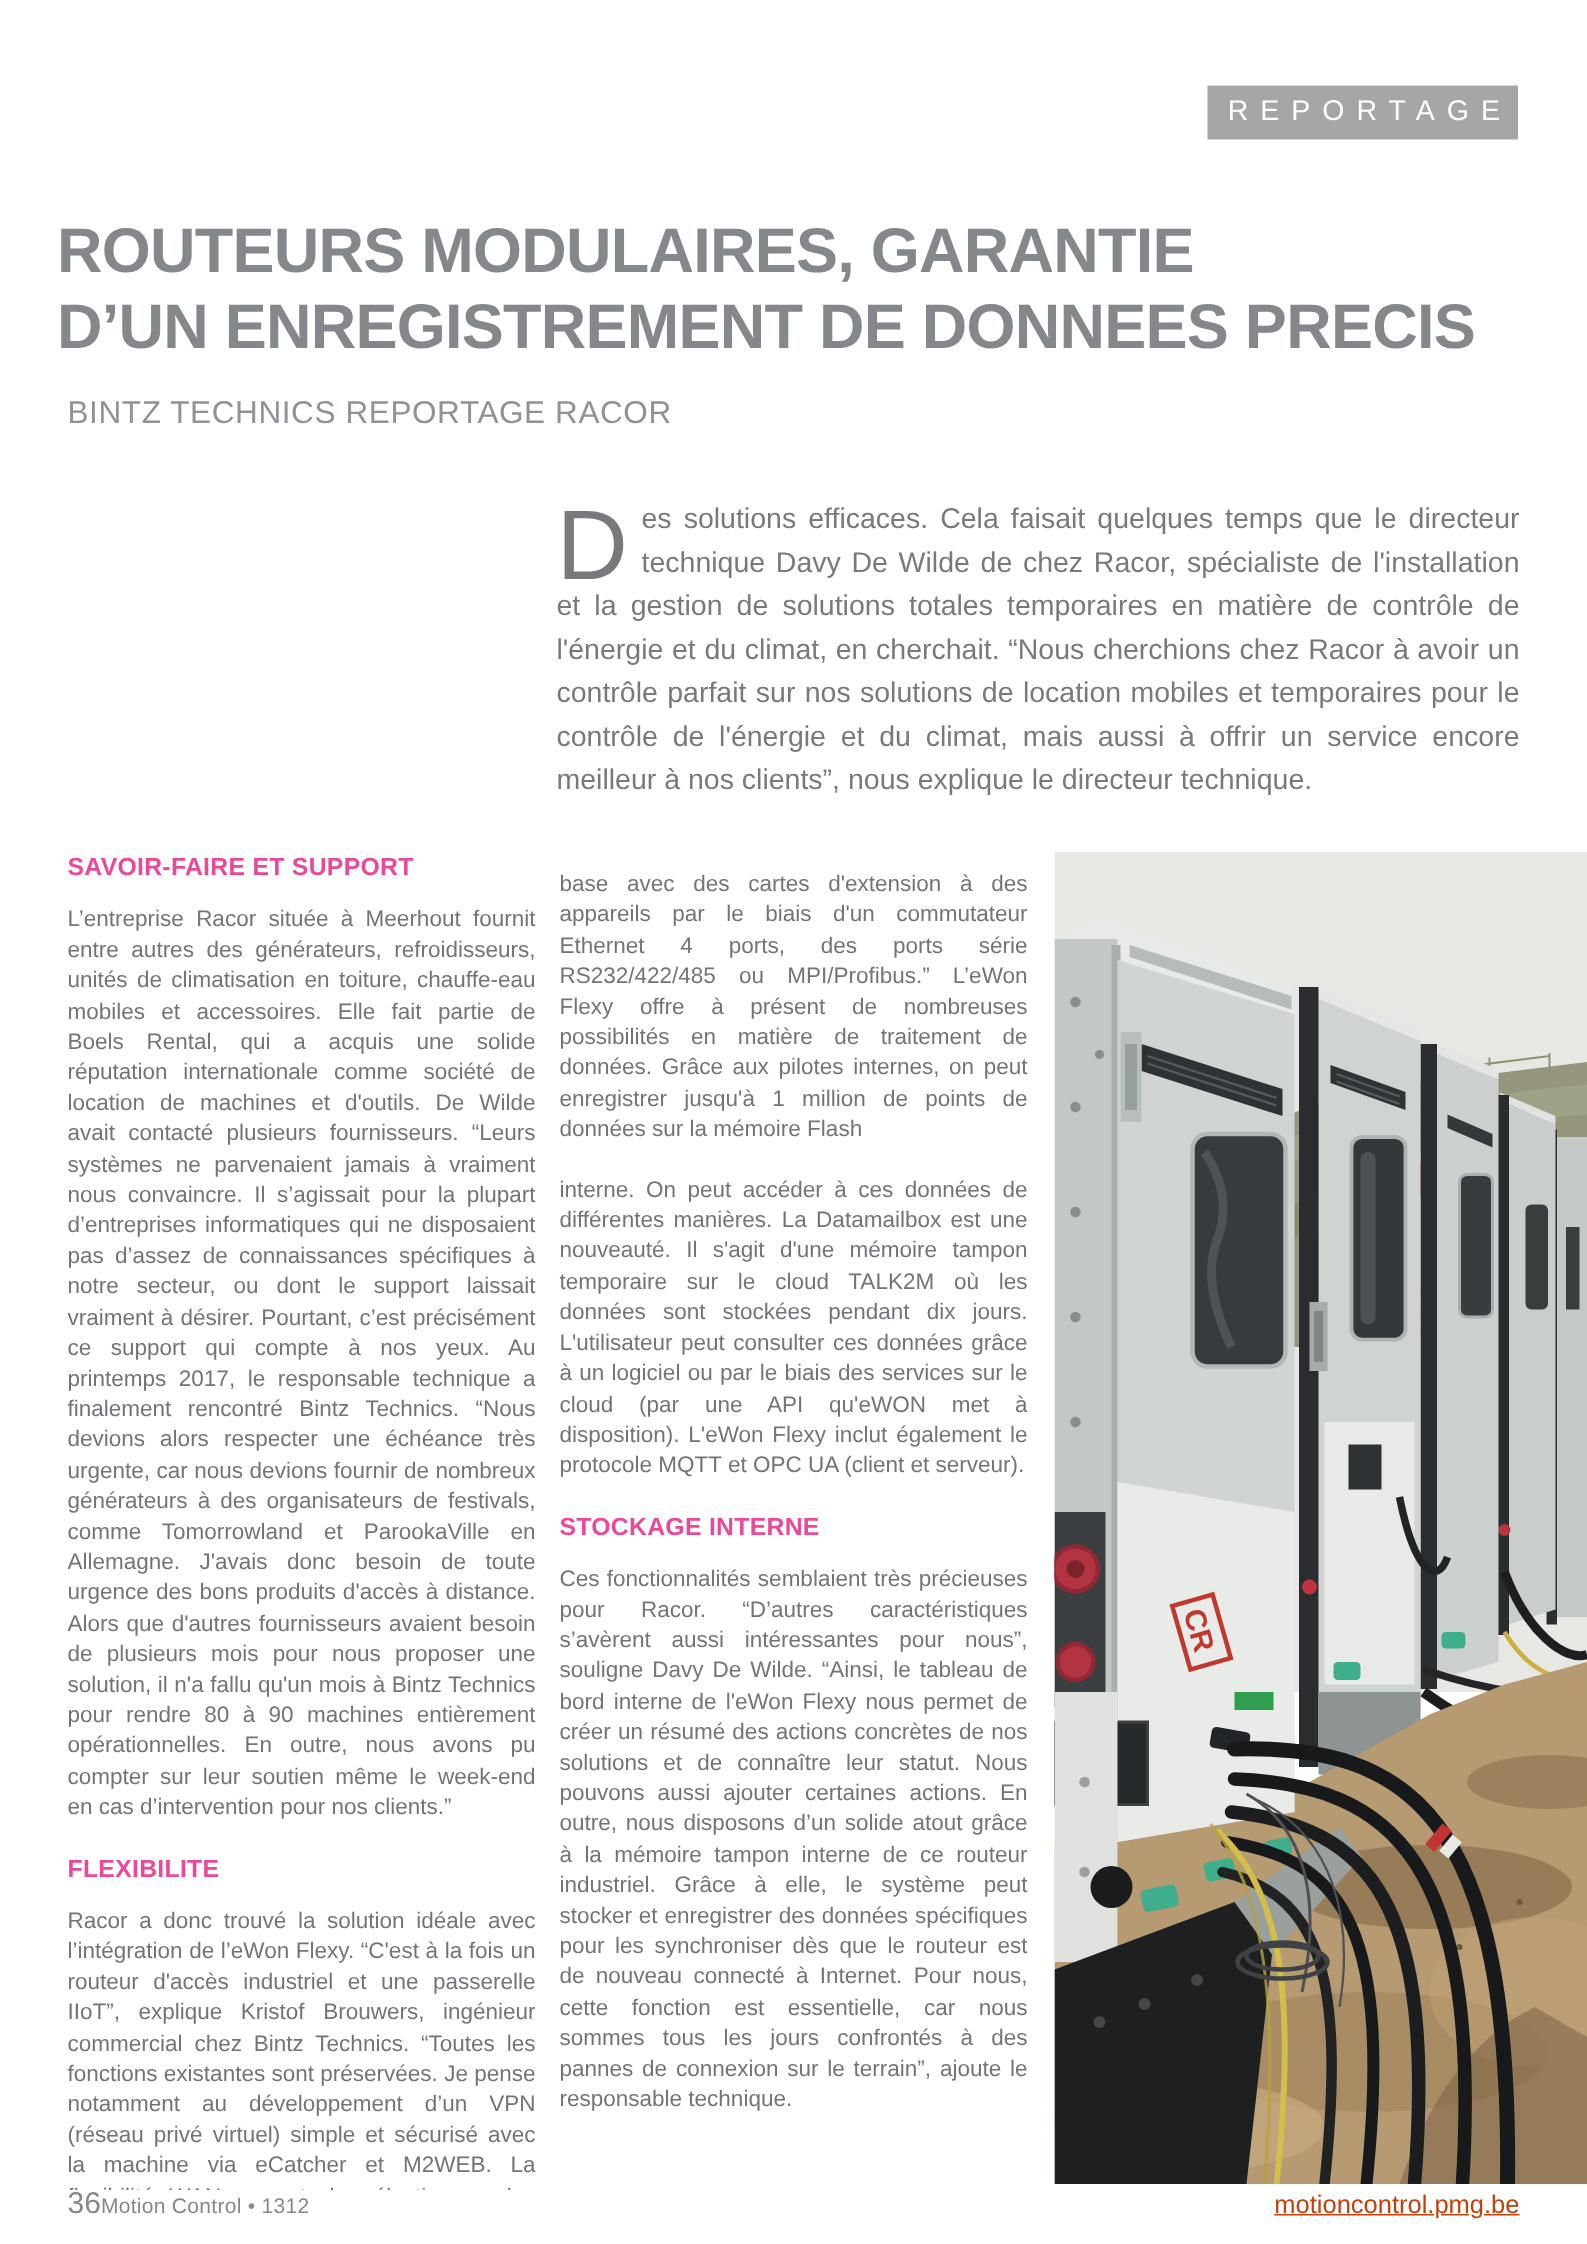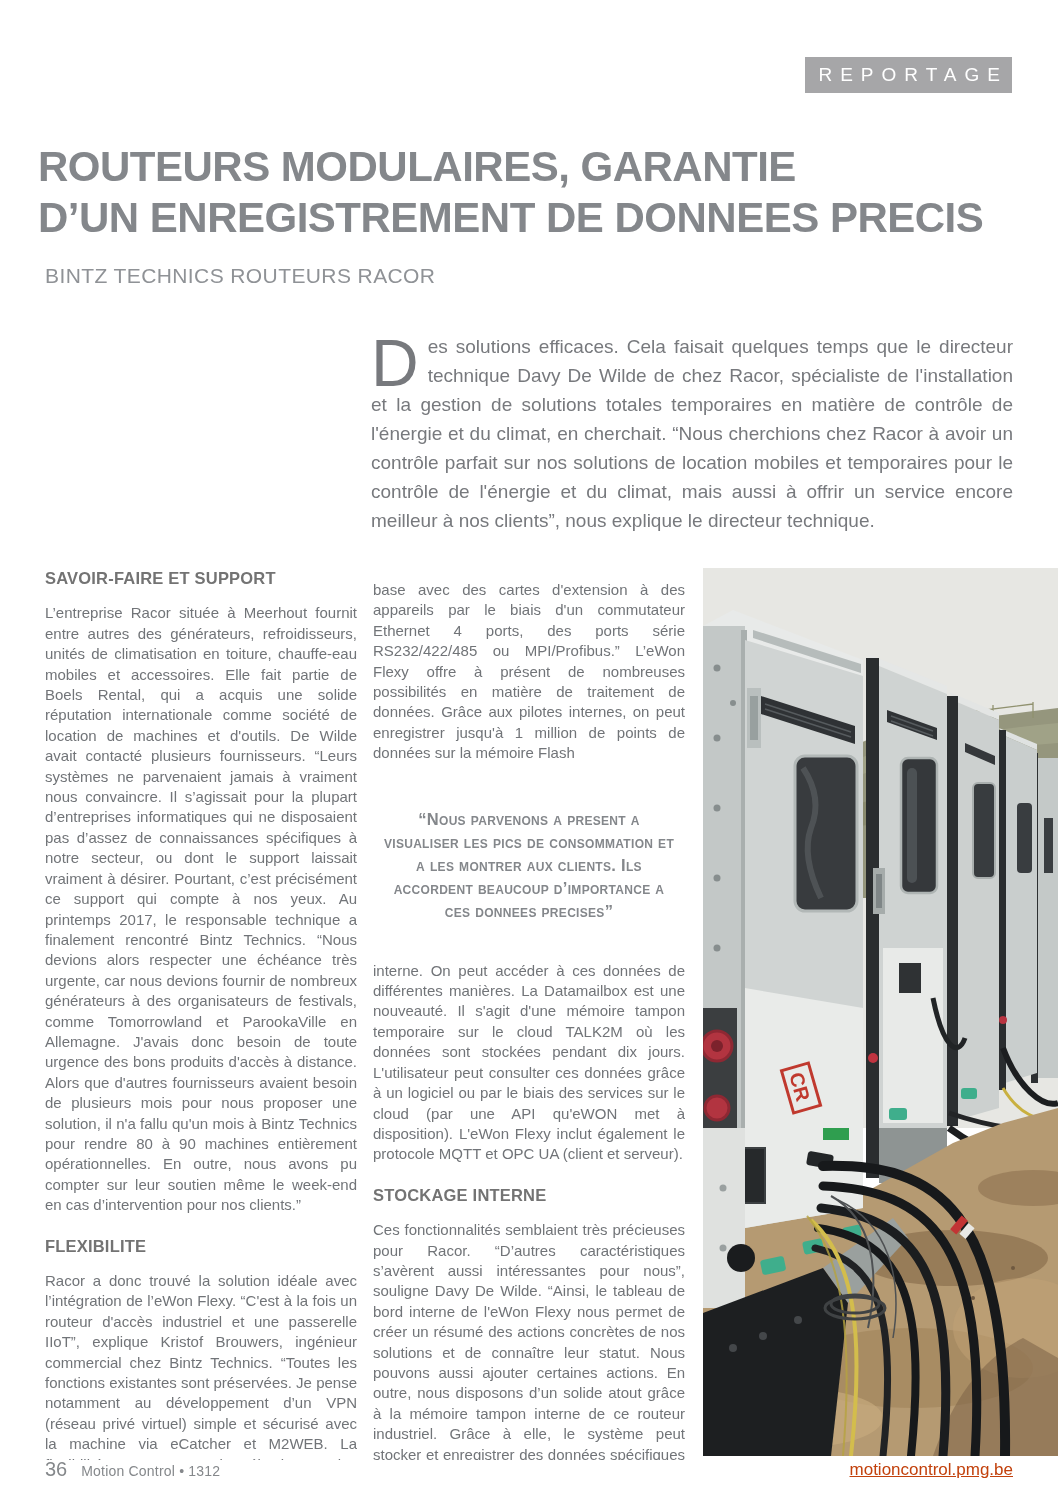--- a/index.html
+++ b/index.html
@@ -10,58 +10,57 @@
   .title{position:absolute;left:38px;top:141px;width:985px;font-weight:bold;font-size:42px;
          line-height:51px;color:#84878b;white-space:pre-line;letter-spacing:-0.5px;}
   .subtitle{position:absolute;left:45px;top:264px;font-size:21px;color:#8f9296;letter-spacing:0.4px;}
   .intro{position:absolute;left:371px;top:332px;width:642px;font-size:19px;line-height:29px;
          color:#77797d;text-align:justify;}
   .dropcap{float:left;font-size:66px;line-height:52px;padding:5px 9px 0 0;color:#77797d;}
   .col{position:absolute;top:568px;width:312px;height:892px;overflow:hidden;font-size:15px;
        line-height:20.4px;color:#717478;text-align:justify;}
   .col1{left:45px;}
   .col2{left:373px;}
-  .col h3{font-size:16.5px;color:#737373;margin:0 0 15px 0;letter-spacing:0.2px;}
+  .col h3{font-size:16.5px;color:#ec4899;margin:0 0 15px 0;letter-spacing:0.2px;}
   .col h3.later{}
   .col p{margin:12px 0 20px 0;}
   .pullquote{font-variant:small-caps;font-weight:bold;text-align:center;font-size:16.5px;
              line-height:23px;color:#84878b;margin:44px 6px 38px 6px;letter-spacing:0.3px;}
   .photo{position:absolute;left:703px;top:568px;width:355px;height:888px;display:block;}
   .footer-left{position:absolute;left:45px;top:1458px;display:flex;align-items:baseline;
-               gap:14px;color:#85888b;}
+               color:#85888b;}
   .page-num{font-size:20px;}
   .mag-name{font-size:14px;letter-spacing:0.2px;}
   .footer-right{position:absolute;right:45px;top:1460px;font-size:17px;color:#c2410c;
                 text-decoration:underline;cursor:pointer;}
 </style>
 </head>
 <body>
 
 <div class="page">
 
   <div class="badge">REPORTAGE</div>
 
   <h1 class="title" style="margin:0;">ROUTEURS MODULAIRES, GARANTIE
 D’UN ENREGISTREMENT DE DONNEES PRECIS</h1>
-  <div class="subtitle">BINTZ TECHNICS ROUTEURS RACOR</div>
+  <div class="subtitle">BINTZ TECHNICS REPORTAGE RACOR</div>
 
   <div class="intro">
     <span class="dropcap">D</span><span>es solutions efficaces. Cela faisait quelques temps que le directeur technique Davy De Wilde de chez Racor, spécialiste de l'installation et la gestion de solutions totales temporaires en matière de contrôle de l'énergie et du climat, en cherchait. “Nous cherchions chez Racor à avoir un contrôle parfait sur nos solutions de location mobiles et temporaires pour le contrôle de l'énergie et du climat, mais aussi à offrir un service encore meilleur à nos clients”, nous explique le directeur technique.</span>
   </div>
 
   <div class="col col1">
     <h3>SAVOIR-FAIRE ET SUPPORT</h3>
     <p>L’entreprise Racor située à Meerhout fournit entre autres des générateurs, refroidisseurs, unités de climatisation en toiture, chauffe-eau mobiles et accessoires. Elle fait partie de Boels Rental, qui a acquis une solide réputation internationale comme société de location de machines et d'outils. De Wilde avait contacté plusieurs fournisseurs. “Leurs systèmes ne parvenaient jamais à vraiment nous convaincre. Il s’agissait pour la plupart d’entreprises informatiques qui ne disposaient pas d’assez de connaissances spécifiques à notre secteur, ou dont le support laissait vraiment à désirer. Pourtant, c’est précisément ce support qui compte à nos yeux. Au printemps 2017, le responsable technique a finalement rencontré Bintz Technics. “Nous devions alors respecter une échéance très urgente, car nous devions fournir de nombreux générateurs à des organisateurs de festivals, comme Tomorrowland et ParookaVille en Allemagne. J'avais donc besoin de toute urgence des bons produits d'accès à distance. Alors que d'autres fournisseurs avaient besoin de plusieurs mois pour nous proposer une solution, il n'a fallu qu'un mois à Bintz Technics pour rendre 80 à 90 machines entièrement opérationnelles. En outre, nous avons pu compter sur leur soutien même le week-end en cas d’intervention pour nos clients.”</p>
     <h3 class="later">FLEXIBILITE</h3>
     <p>Racor a donc trouvé la solution idéale avec l’intégration de l’eWon Flexy. “C'est à la fois un routeur d'accès industriel et une passerelle IIoT”, explique Kristof Brouwers, ingénieur commercial chez Bintz Technics. “Toutes les fonctions existantes sont préservées. Je pense notamment au développement d’un VPN (réseau privé virtuel) simple et sécurisé avec la machine via eCatcher et M2WEB. La flexibilité WAN permet de sélectionner des modules d’extension pour une connexion Internet par LAN, wi-fi, 3G et 4G. Grâce à la flexibilité FIELD, nous pouvons connecter le module de</p>
   </div>
 
   <div class="col col2">
     <p>base avec des cartes d'extension à des appareils par le biais d'un commutateur Ethernet 4 ports, des ports série RS232/422/485 ou MPI/Profibus.” L’eWon Flexy offre à présent de nombreuses possibilités en matière de traitement de données. Grâce aux pilotes internes, on peut enregistrer jusqu'à 1 million de points de données sur la mémoire Flash</p>
-    <div class="pullquote">“Nous parvenons a present a visualiser les pics de consommation et a les montrer aux clients. Ils accordent beaucoup d’importance a ces donnees precises”</div>
     <p>interne. On peut accéder à ces données de différentes manières. La Datamailbox est une nouveauté. Il s'agit d'une mémoire tampon temporaire sur le cloud TALK2M où les données sont stockées pendant dix jours. L'utilisateur peut consulter ces données grâce à un logiciel ou par le biais des services sur le cloud (par une API qu'eWON met à disposition). L'eWon Flexy inclut également le protocole MQTT et OPC UA (client et serveur).</p>
     <h3 class="later">STOCKAGE INTERNE</h3>
     <p>Ces fonctionnalités semblaient très précieuses pour Racor. “D’autres caractéristiques s’avèrent aussi intéressantes pour nous”, souligne Davy De Wilde. “Ainsi, le tableau de bord interne de l'eWon Flexy nous permet de créer un résumé des actions concrètes de nos solutions et de connaître leur statut. Nous pouvons aussi ajouter certaines actions. En outre, nous disposons d’un solide atout grâce à la mémoire tampon interne de ce routeur industriel. Grâce à elle, le système peut stocker et enregistrer des données spécifiques pour les synchroniser dès que le routeur est de nouveau connecté à Internet. Pour nous, cette fonction est essentielle, car nous sommes tous les jours confrontés à des pannes de connexion sur le terrain”, ajoute le responsable technique.</p>
   </div>
 
   <svg class="photo" viewBox="0 0 355 888" xmlns="http://www.w3.org/2000/svg" role="img">
 
     <rect x="0" y="0" width="355" height="560" fill="#e7e7e3"></rect>
 
     <path d="M100,265 L128,190 Q170,165 215,158 Q290,148 355,140 L355,330 L100,330 Z" fill="#95967d"></path>

